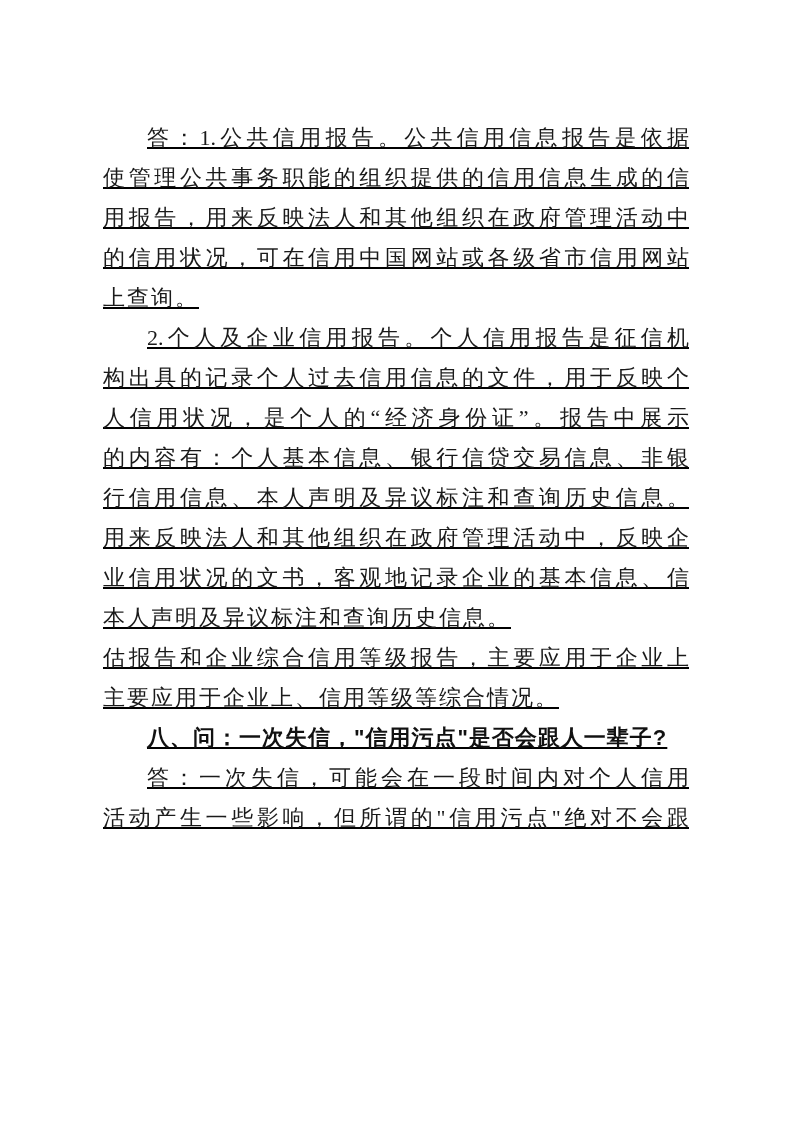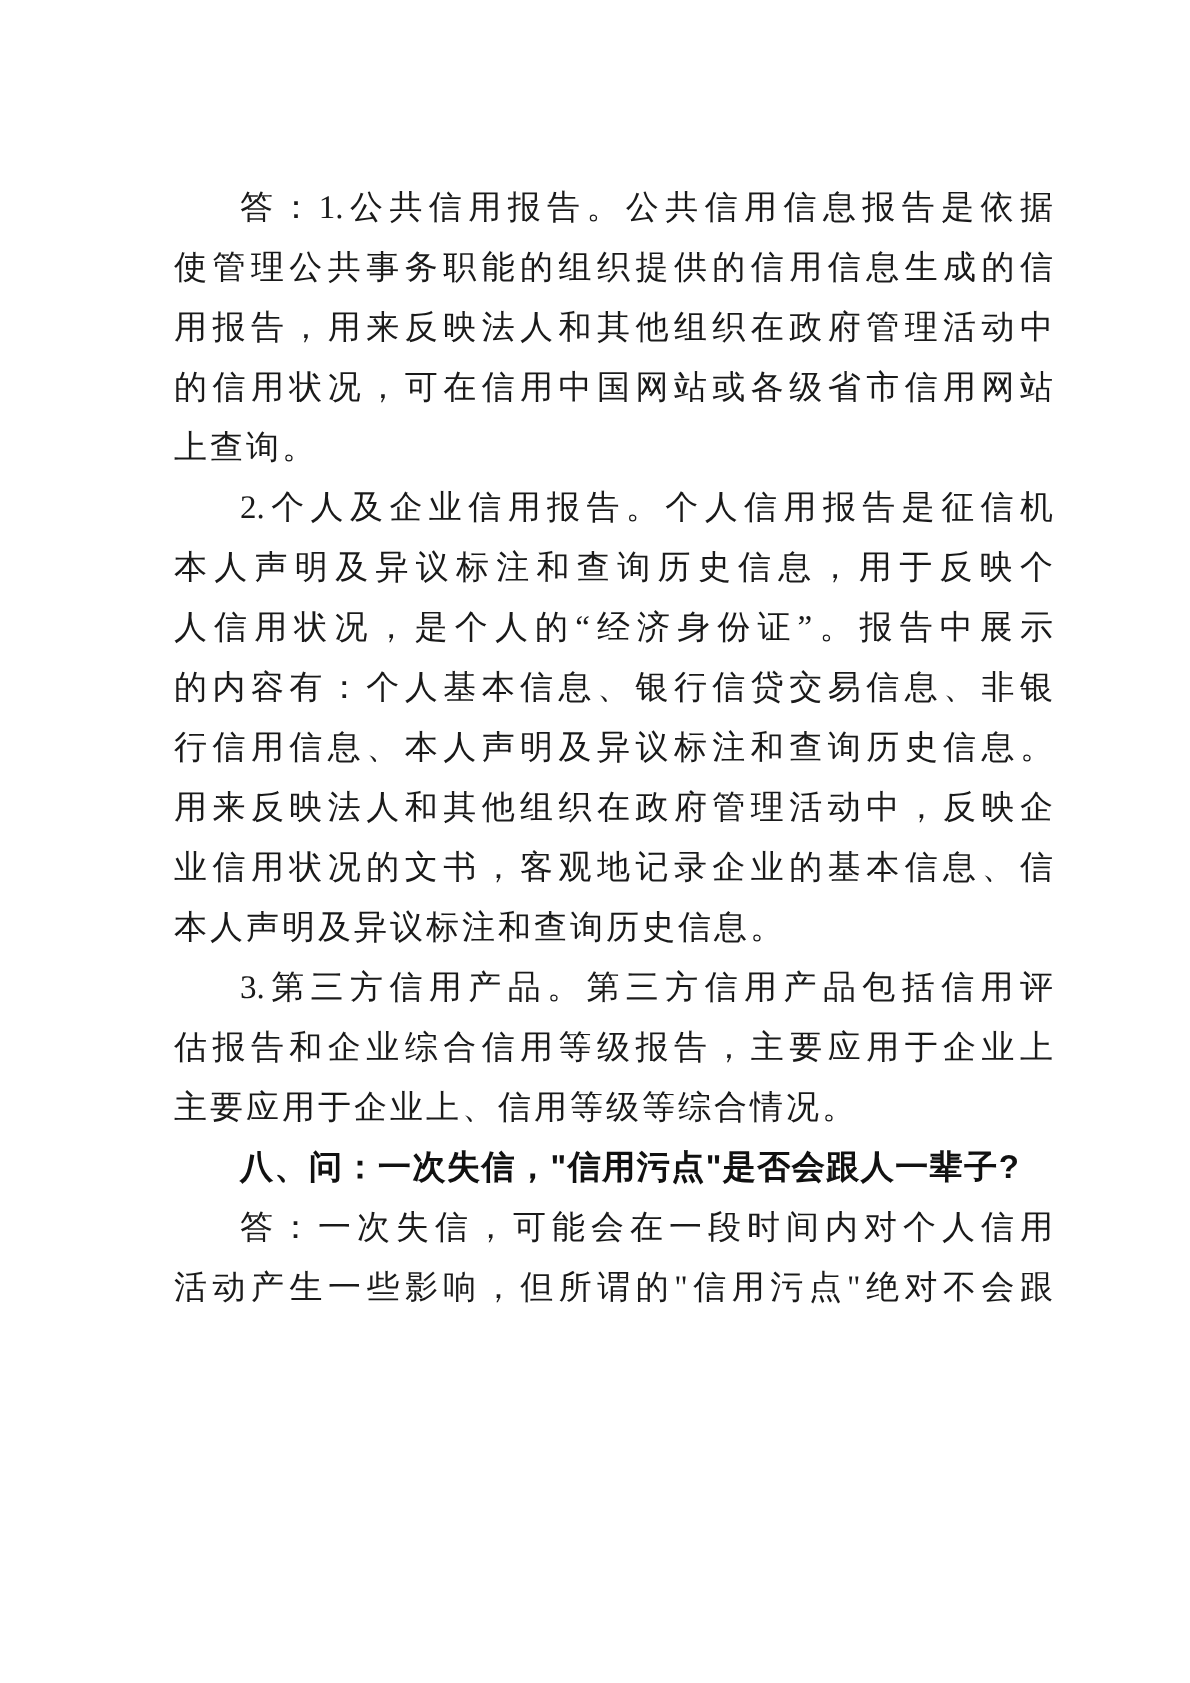--- a/index.html
+++ b/index.html
@@ -10,23 +10,24 @@
   }
   .page {
     position: relative;
     width: 793px;
     height: 1122px;
     background: #ffffff;
     overflow: hidden;
   }
   .text-block {
     position: absolute;
-    left: 116px;
+    left: 103px;
     top: 118px;
     width: 586px;
+    text-decoration: underline;
   }
   .line {
     height: 40px;
     line-height: 40px;
     font-size: 22px;
     color: #1a1a1a;
     font-family: "Liberation Serif", "DejaVu Serif", serif;
     letter-spacing: 2px;
     white-space: nowrap;
   }
@@ -51,27 +52,26 @@
 <body>
 
 <div class="page">
   <div class="text-block" id="text-block">
       <div class="line indent stretch">答：1.公共信用报告。公共信用信息报告是依据</div>
       <div class="line stretch">使管理公共事务职能的组织提供的信用信息生成的信</div>
       <div class="line stretch">用报告，用来反映法人和其他组织在政府管理活动中</div>
       <div class="line stretch">的信用状况，可在信用中国网站或各级省市信用网站</div>
       <div class="line">上查询。</div>
       <div class="line indent stretch">2.个人及企业信用报告。个人信用报告是征信机</div>
-      <div class="line stretch">本人声明及异议标注和查询历史信息，用于反映个</div>
+      <div class="line stretch">构出具的记录个人过去信用信息的文件，用于反映个</div>
       <div class="line stretch">人信用状况，是个人的“经济身份证”。报告中展示</div>
       <div class="line stretch">的内容有：个人基本信息、银行信贷交易信息、非银</div>
       <div class="line stretch">行信用信息、本人声明及异议标注和查询历史信息。</div>
       <div class="line stretch">用来反映法人和其他组织在政府管理活动中，反映企</div>
       <div class="line stretch">业信用状况的文书，客观地记录企业的基本信息、信</div>
       <div class="line">本人声明及异议标注和查询历史信息。</div>
-      <div class="line indent stretch">3.第三方信用产品。第三方信用产品包括信用评</div>
       <div class="line stretch">估报告和企业综合信用等级报告，主要应用于企业上</div>
       <div class="line">主要应用于企业上、信用等级等综合情况。</div>
       <div class="line indent heading">八、问：一次失信，"信用污点"是否会跟人一辈子?</div>
       <div class="line indent stretch">答：一次失信，可能会在一段时间内对个人信用</div>
       <div class="line stretch">活动产生一些影响，但所谓的"信用污点"绝对不会跟</div>
     </div>
 </div>
 
 </body></html>

